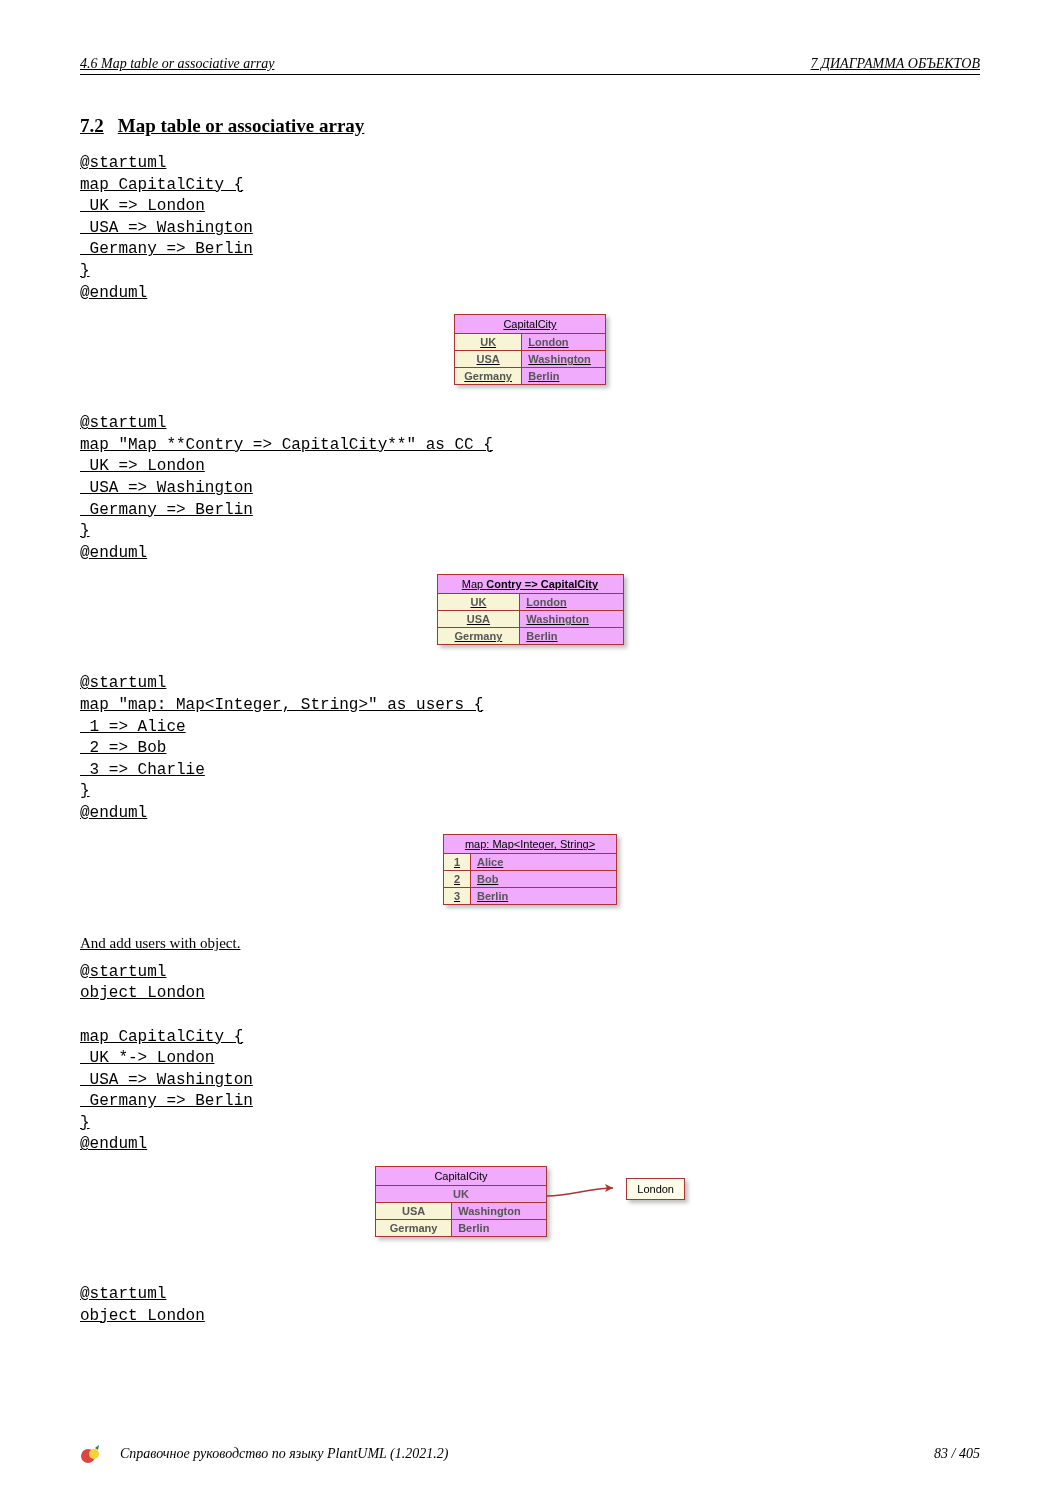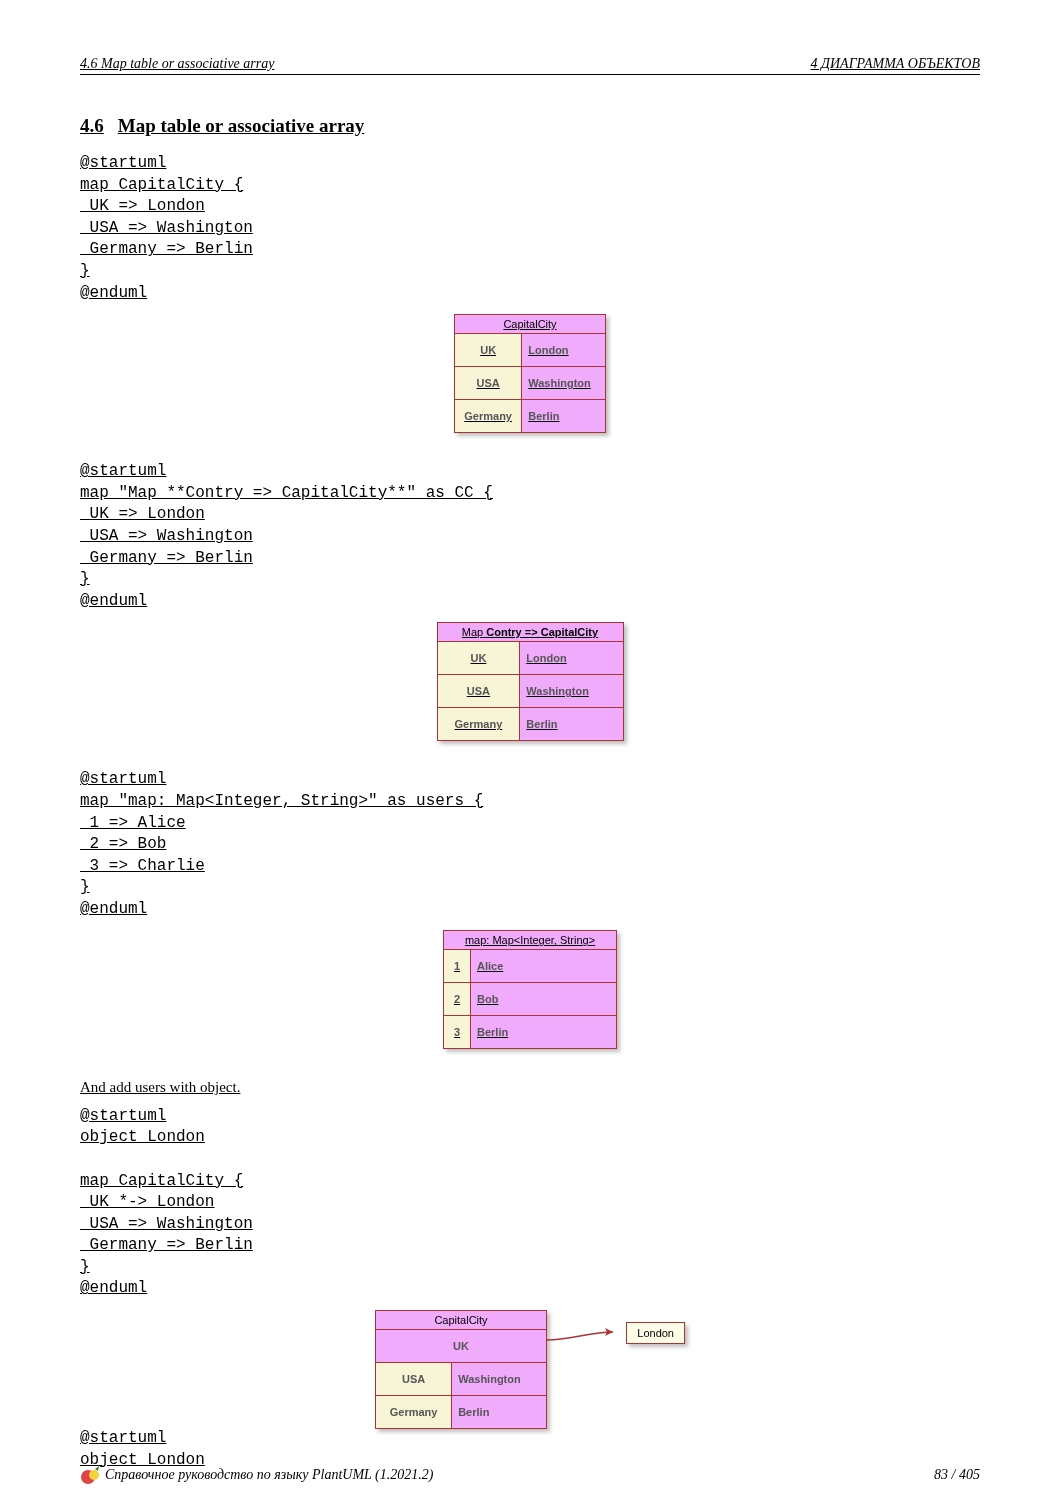--- a/index.html
+++ b/index.html
@@ -59,21 +59,21 @@
   }
   .map-box .title {
     text-align: center;
     padding: 3px 8px;
     border-bottom: 1.5px solid #a33;
     white-space: nowrap;
   }
   .map-box table { border-collapse: collapse; width: 100%; }
   .map-box td {
     border-top: 1px solid #a33;
-    padding: 10px 6px;
+    padding: 2px 6px;
     white-space: nowrap;
   }
   .map-box tr:first-child td { border-top: none; }
   .map-box td.k {
     border-right: 1px solid #a33;
     text-align: center;
     font-weight: bold;
     color: #555;
     background: #f7f5d6;
   }
@@ -107,35 +107,35 @@
 
   .footer {
     position: absolute;
     left: 80px; right: 80px; bottom: 34px;
     display: flex;
     align-items: center;
     justify-content: space-between;
     font-style: italic;
     font-size: 14px;
   }
-  .footer .logo { display:inline-flex; align-items:center; gap:1px; font-style: italic; }
+  .footer .logo { display:inline-flex; align-items:center; gap:16px; font-style: italic; }
   .footer .logo svg { width: 24px; height: 24px; }
 </style>
 </head>
 <body>
 
 <div class="page">
 
   <div class="running-header">
     <span>4.6   Map table or associative array</span>
-    <span>4   ДИАГРАММА ОБЪЕКТОВ</span>
+    <span>7   ДИАГРАММА ОБЪЕКТОВ</span>
   </div>
 
   <h2 class="section">
-    <span class="secno">4.6</span><span>Map table or associative array</span>
+    <span class="secno">7.2</span><span>Map table or associative array</span>
   </h2>
 
 
   <pre class="code">@startuml
 map CapitalCity {
  UK =&gt; London
  USA =&gt; Washington
  Germany =&gt; Berlin
 }
 @enduml</pre>

